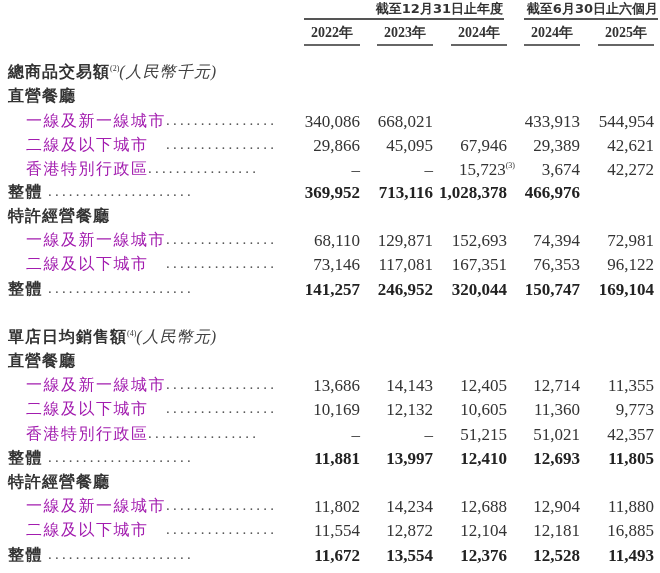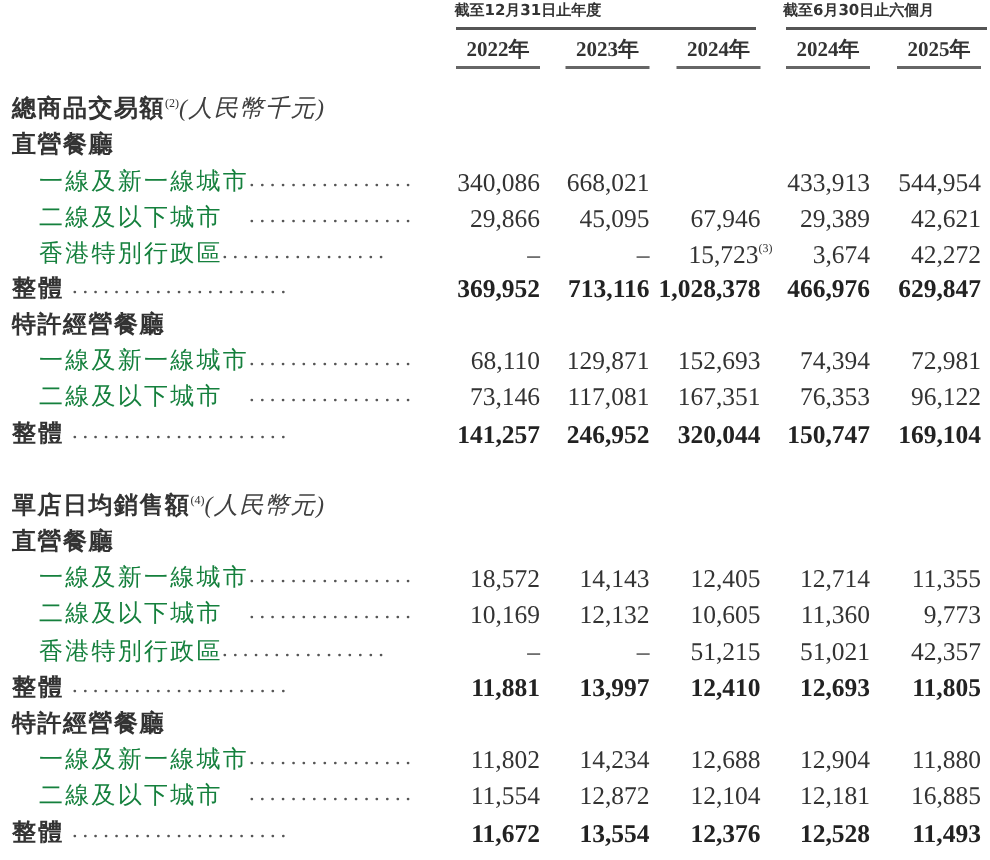--- a/index.html
+++ b/index.html
@@ -3,42 +3,42 @@
 <meta charset="utf-8">
 <style>
   html, body { margin: 0; padding: 0; background: #ffffff; }
   body {
     width: 660px; height: 573px; position: relative; overflow: hidden;
     font-family: "Liberation Serif", "DejaVu Serif", serif;
     color: #2a2a2a;
   }
   .abs { position: absolute; white-space: nowrap; }
   .grp-head {
-    font-family: "DejaVu Sans", sans-serif; font-weight: bold; font-size: 10px;
-    text-align: left; color: #333;
+    font-family: "DejaVu Sans", sans-serif; font-weight: bold; font-size: 13px;
+    text-align: right; color: #333;
   }
   .grp-line { position: absolute; height: 1.5px; background: #555; }
   .yr {
     position: absolute; font-weight: bold; font-size: 14px; text-align: center; color: #333;
   }
   .yr-line { position: absolute; height: 1.5px; background: #666; }
   .sec-title {
     position: absolute; left: 8px; font-family: "DejaVu Sans", sans-serif; font-weight: bold;
     font-size: 16px; color: #333; letter-spacing: 1px;
   }
   .sec-title sup { font-size: 8px; vertical-align: 6px; font-family: "Liberation Serif", serif; font-weight: normal; letter-spacing: 0; }
   .sec-title .unit { font-family: "Liberation Serif", serif; font-style: italic; font-weight: normal; font-size: 16px; color: #404040; }
   .sub-title {
     position: absolute; left: 8px; font-family: "DejaVu Sans", sans-serif; font-weight: bold;
     font-size: 16px; color: #333; letter-spacing: 1px;
   }
   .row { position: absolute; left: 0; width: 660px; height: 22px; }
   .row .label {
     position: absolute; top: 0; font-family: "DejaVu Sans", sans-serif; font-size: 16px;
-    color: #15803d; letter-spacing: 1.5px; font-weight: normal;
+    color: #a21caf; letter-spacing: 1.5px; font-weight: normal;
   }
   .row.total .label { font-weight: bold; color: #333; left: 8px; }
   .row.item .label { left: 26px; }
   .row .dots {
     position: absolute; top: 1px; font-family: "Liberation Serif", serif; font-size: 15px;
     color: #555; letter-spacing: 3.2px;
   }
   .row .val {
     position: absolute; top: 1px; width: 110px; text-align: right; font-size: 17px; color: #333;
   }
@@ -95,21 +95,20 @@
   <span class="val" style="left:470px;">3,674</span>
   <span class="val" style="left:544px;">42,272</span>
 </div>
 <div class="row total" style="top:182px;">
   <span class="label">整體</span>
   <span class="dots" style="left:48px;">.....................</span>
   <span class="val" style="left:250px;">369,952</span>
   <span class="val" style="left:323px;">713,116</span>
   <span class="val" style="left:397px;">1,028,378</span>
   <span class="val" style="left:470px;">466,976</span>
-  <span class="val" style="left:544px;">629,847</span>
 </div>
 
 <div class="sub-title" style="top:206px;">特許經營餐廳</div>
 <div class="row item" style="top:230px;">
   <span class="label">一線及新一線城市</span>
   <span class="dots" style="left:166px;">................</span>
   <span class="val" style="left:250px;">68,110</span>
   <span class="val" style="left:323px;">129,871</span>
   <span class="val" style="left:397px;">152,693</span>
   <span class="val" style="left:470px;">74,394</span>
@@ -135,21 +134,21 @@
 </div>
 
 <div class="sec-title" style="top:327px;">
   <span>單店日均銷售額</span><sup>(4)</sup><span class="unit">(人民幣元)</span>
 </div>
 <div class="sub-title" style="top:351px;">直營餐廳</div>
 
 <div class="row item" style="top:375px;">
   <span class="label">一線及新一線城市</span>
   <span class="dots" style="left:166px;">................</span>
-  <span class="val" style="left:250px;">18,572</span>
+  <span class="val" style="left:250px;">13,686</span>
   <span class="val" style="left:323px;">14,143</span>
   <span class="val" style="left:397px;">12,405</span>
   <span class="val" style="left:470px;">12,714</span>
   <span class="val" style="left:544px;">11,355</span>
 </div>
 <div class="row item" style="top:399px;">
   <span class="label">二線及以下城市</span>
   <span class="dots" style="left:166px;">................</span>
   <span class="val" style="left:250px;">10,169</span>
   <span class="val" style="left:323px;">12,132</span>

